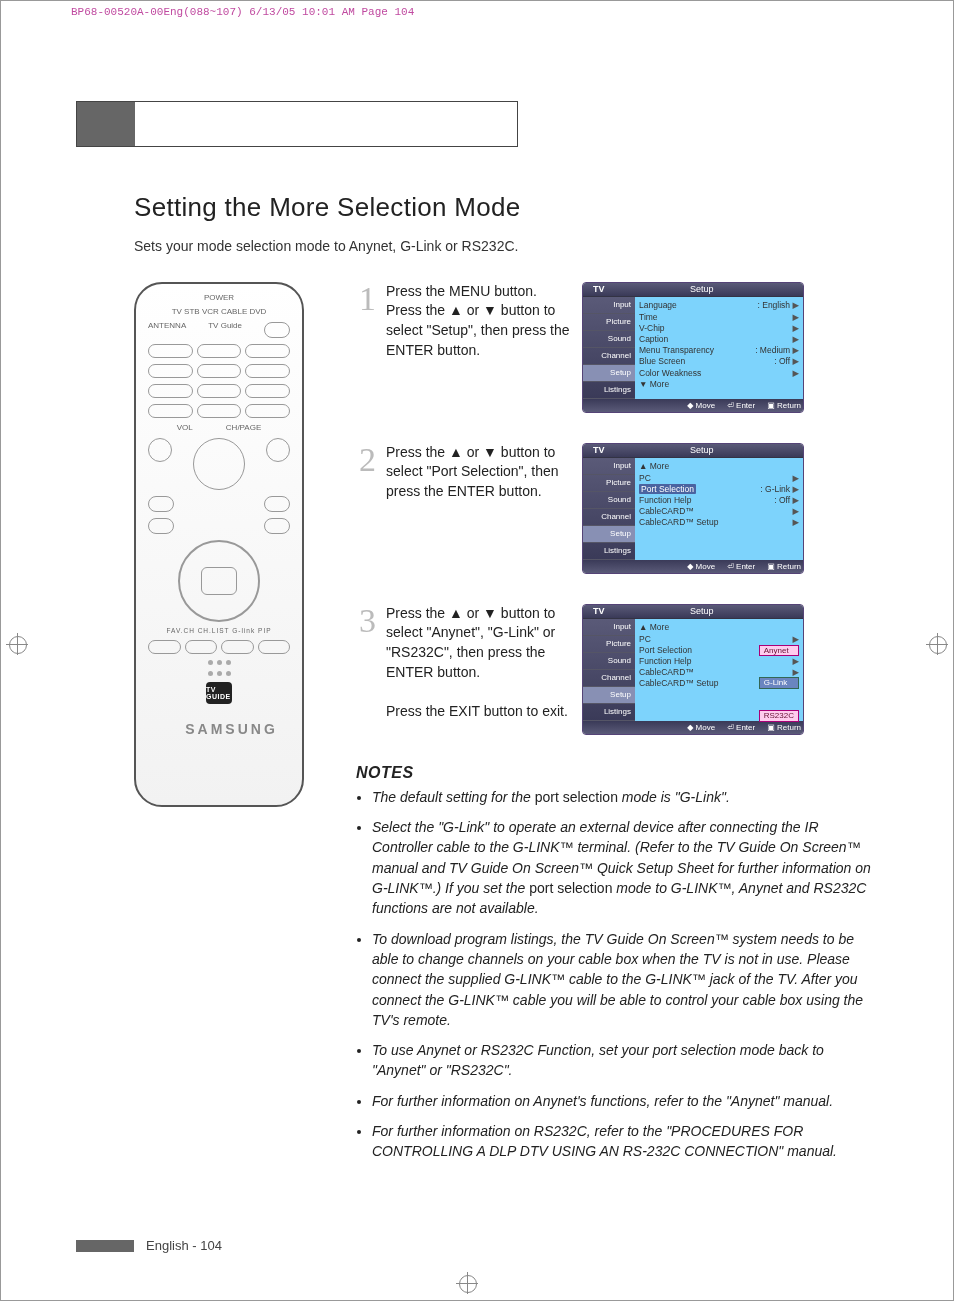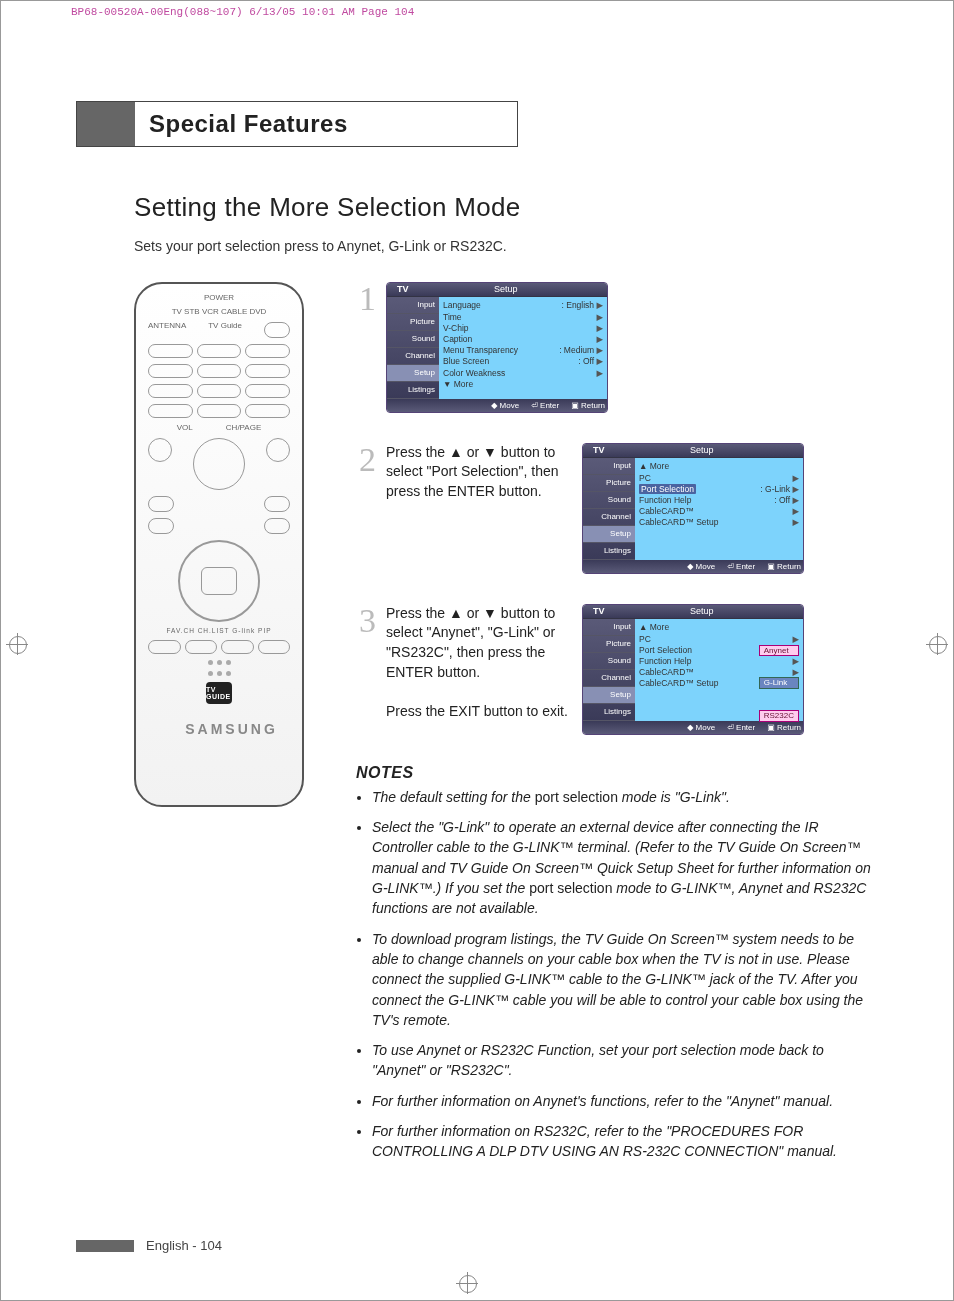--- a/index.html
+++ b/index.html
@@ -79,26 +79,25 @@
   <div class="reg reg-right">
       <span class="circ"></span>
     </div>
   <div class="reg reg-bottom">
       <span class="circ"></span>
     </div>
 
   <div class="content">
     <div class="title-bar">
       <div class="lead"></div>
-      <div class="txt">Special Features</div>
     </div>
 
     <h2 class="section">Setting the More Selection Mode</h2>
     <p class="intro">
-      <span>Sets your port selection press to Anynet, G-Link or RS232C.</span><br>
+      <span>Sets your mode selection mode to Anynet, G-Link or RS232C.</span><br>
     </p>
 
     <div class="main-row">
       <div class="remote-col">
         <div class="remote">
           <div>POWER</div>
           <div>TV STB VCR CABLE DVD</div>
           <div class="row">
               <span>ANTENNA</span>
               <span>TV Guide</span>
@@ -164,20 +163,21 @@
           <div class="tvg">TV GUIDE</div>
           <div style="height:6px;"></div>
           <div class="brand">SAMSUNG</div>
         </div>
       </div>
 
       <div class="steps-col">
         <div id="steps-container">
             <div class="step">
               <div class="num">1</div>
+    <div class="txt">Press the MENU button. Press the ▲ or ▼ button to select "Setup", then press the ENTER button.</div>
     <div class="osd-wrap">
                 <div class="osd">
     <div class="titlebar">
                     <span class="l">TV</span>
                     <span>Setup</span>
                     <span></span>
                   </div>
     <div class="body">
                     <div class="side">
                       <div class="">Input</div>

